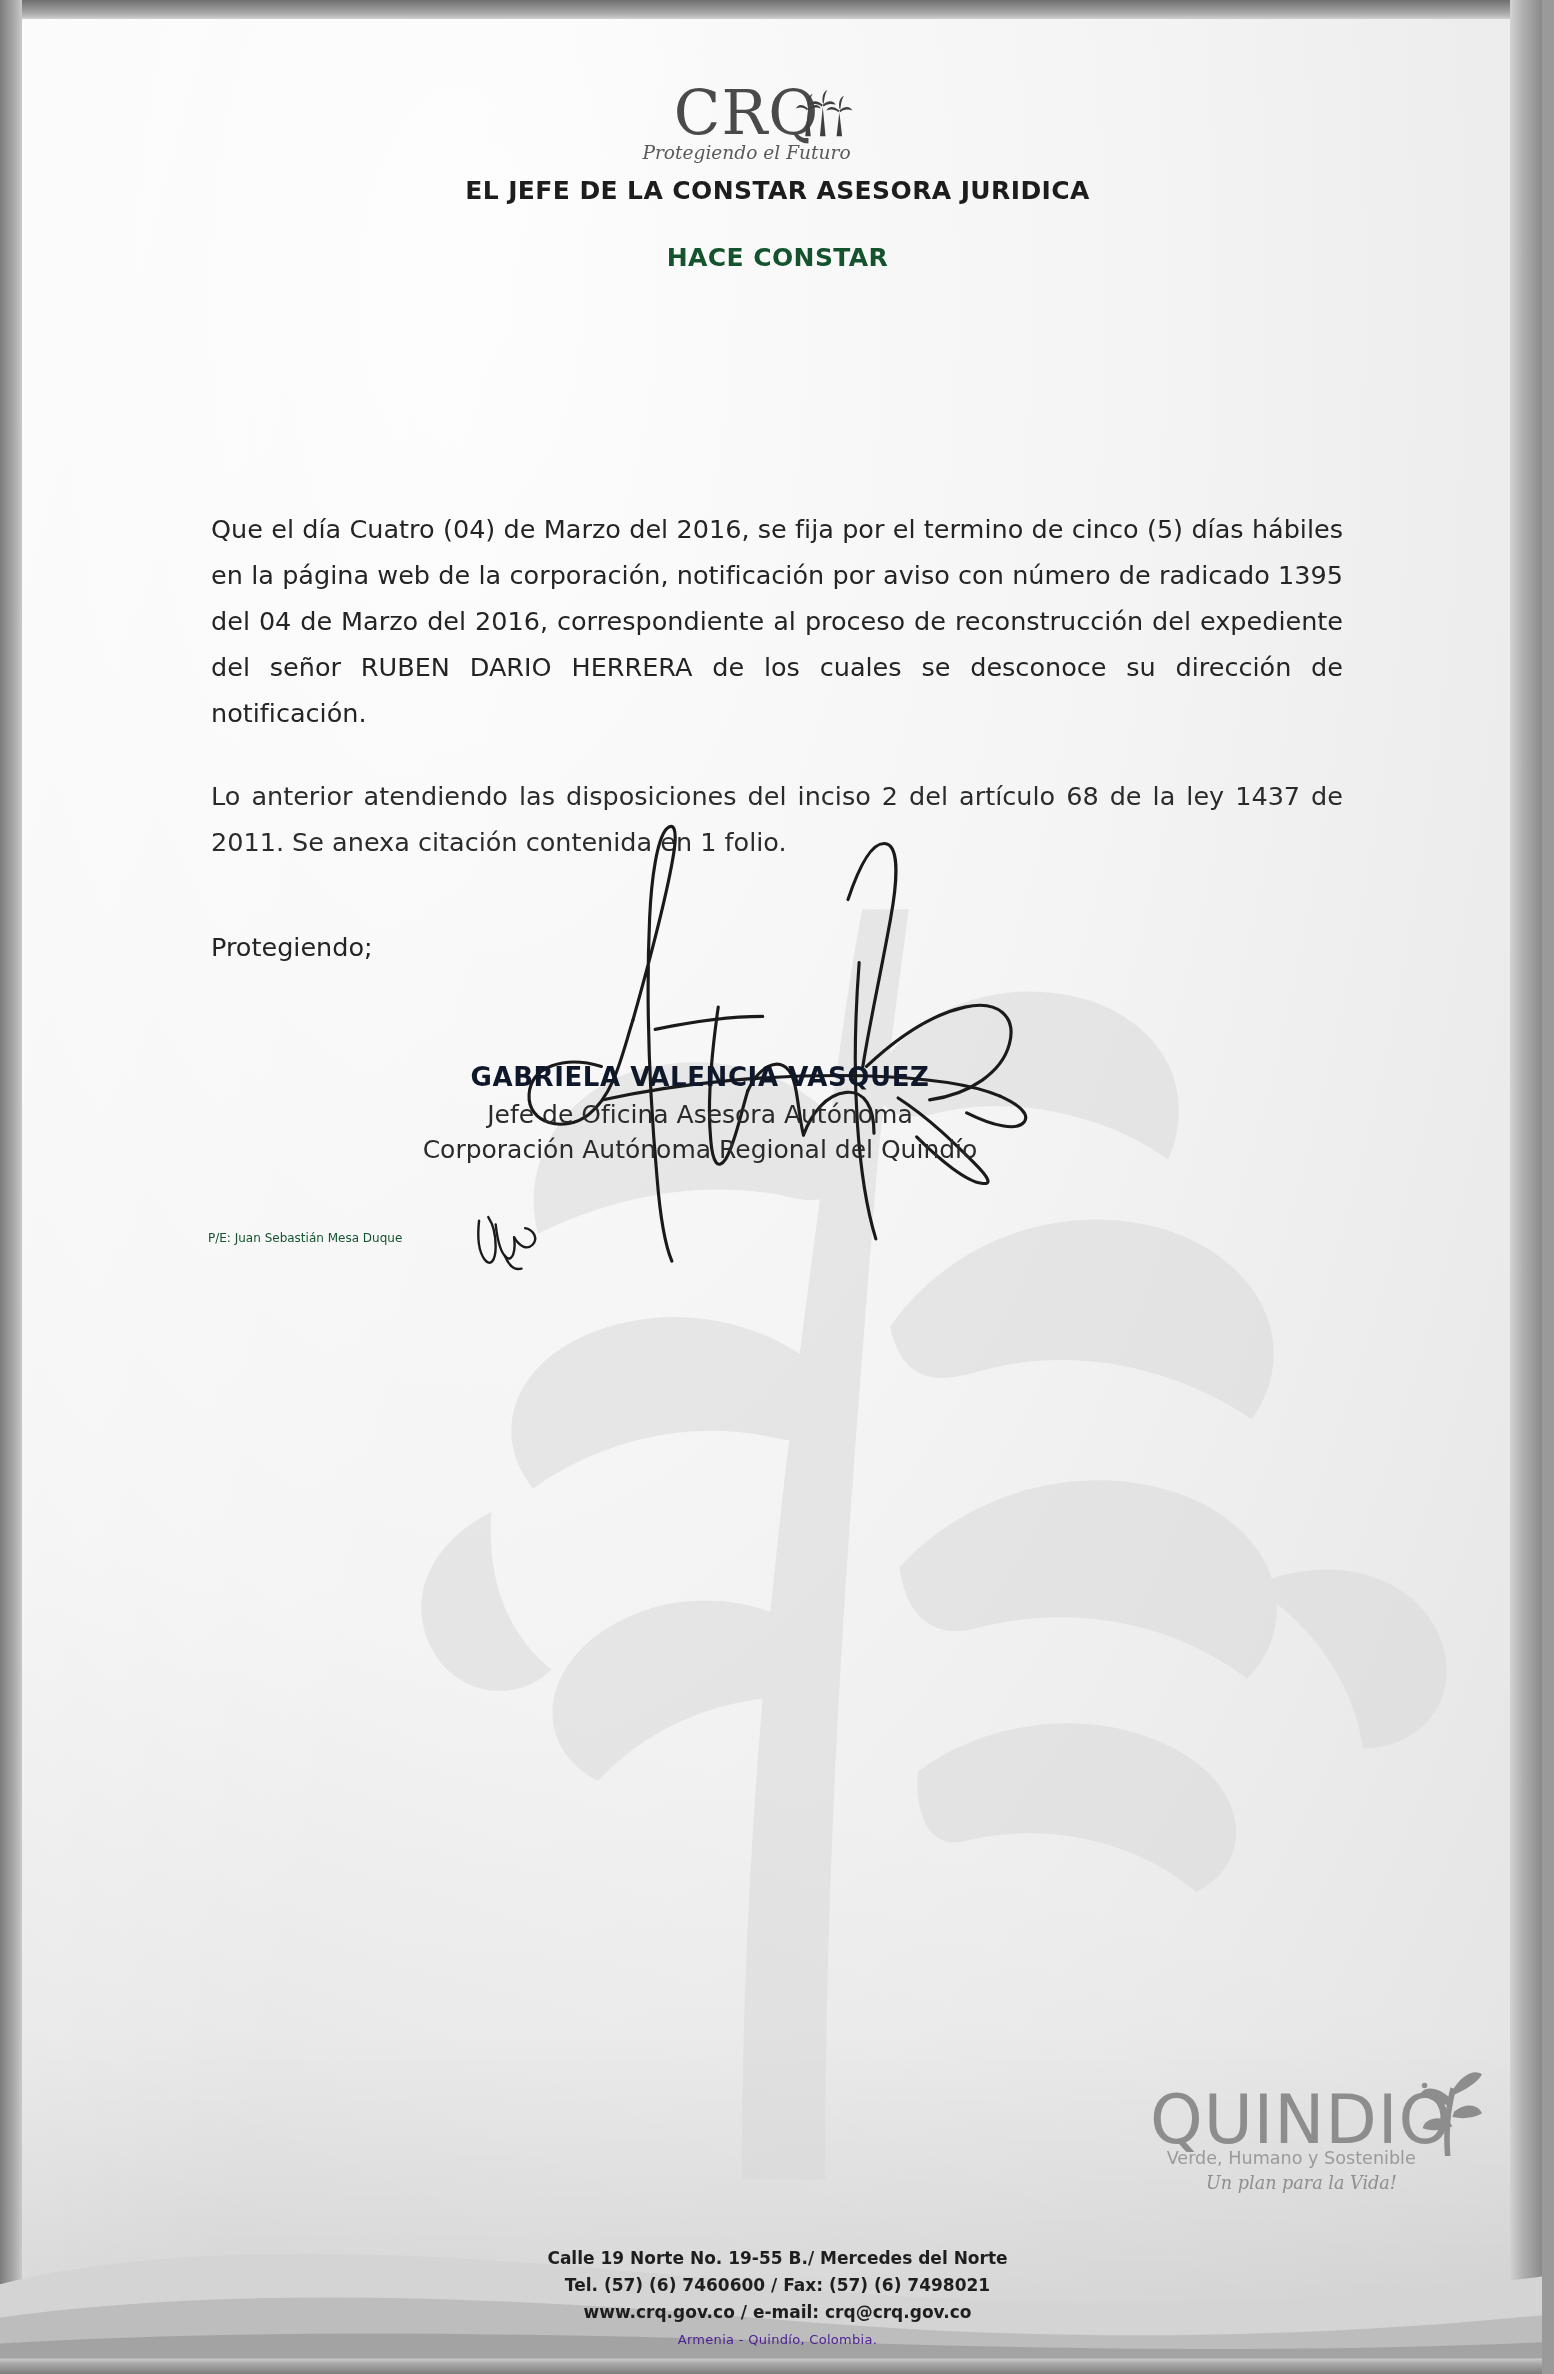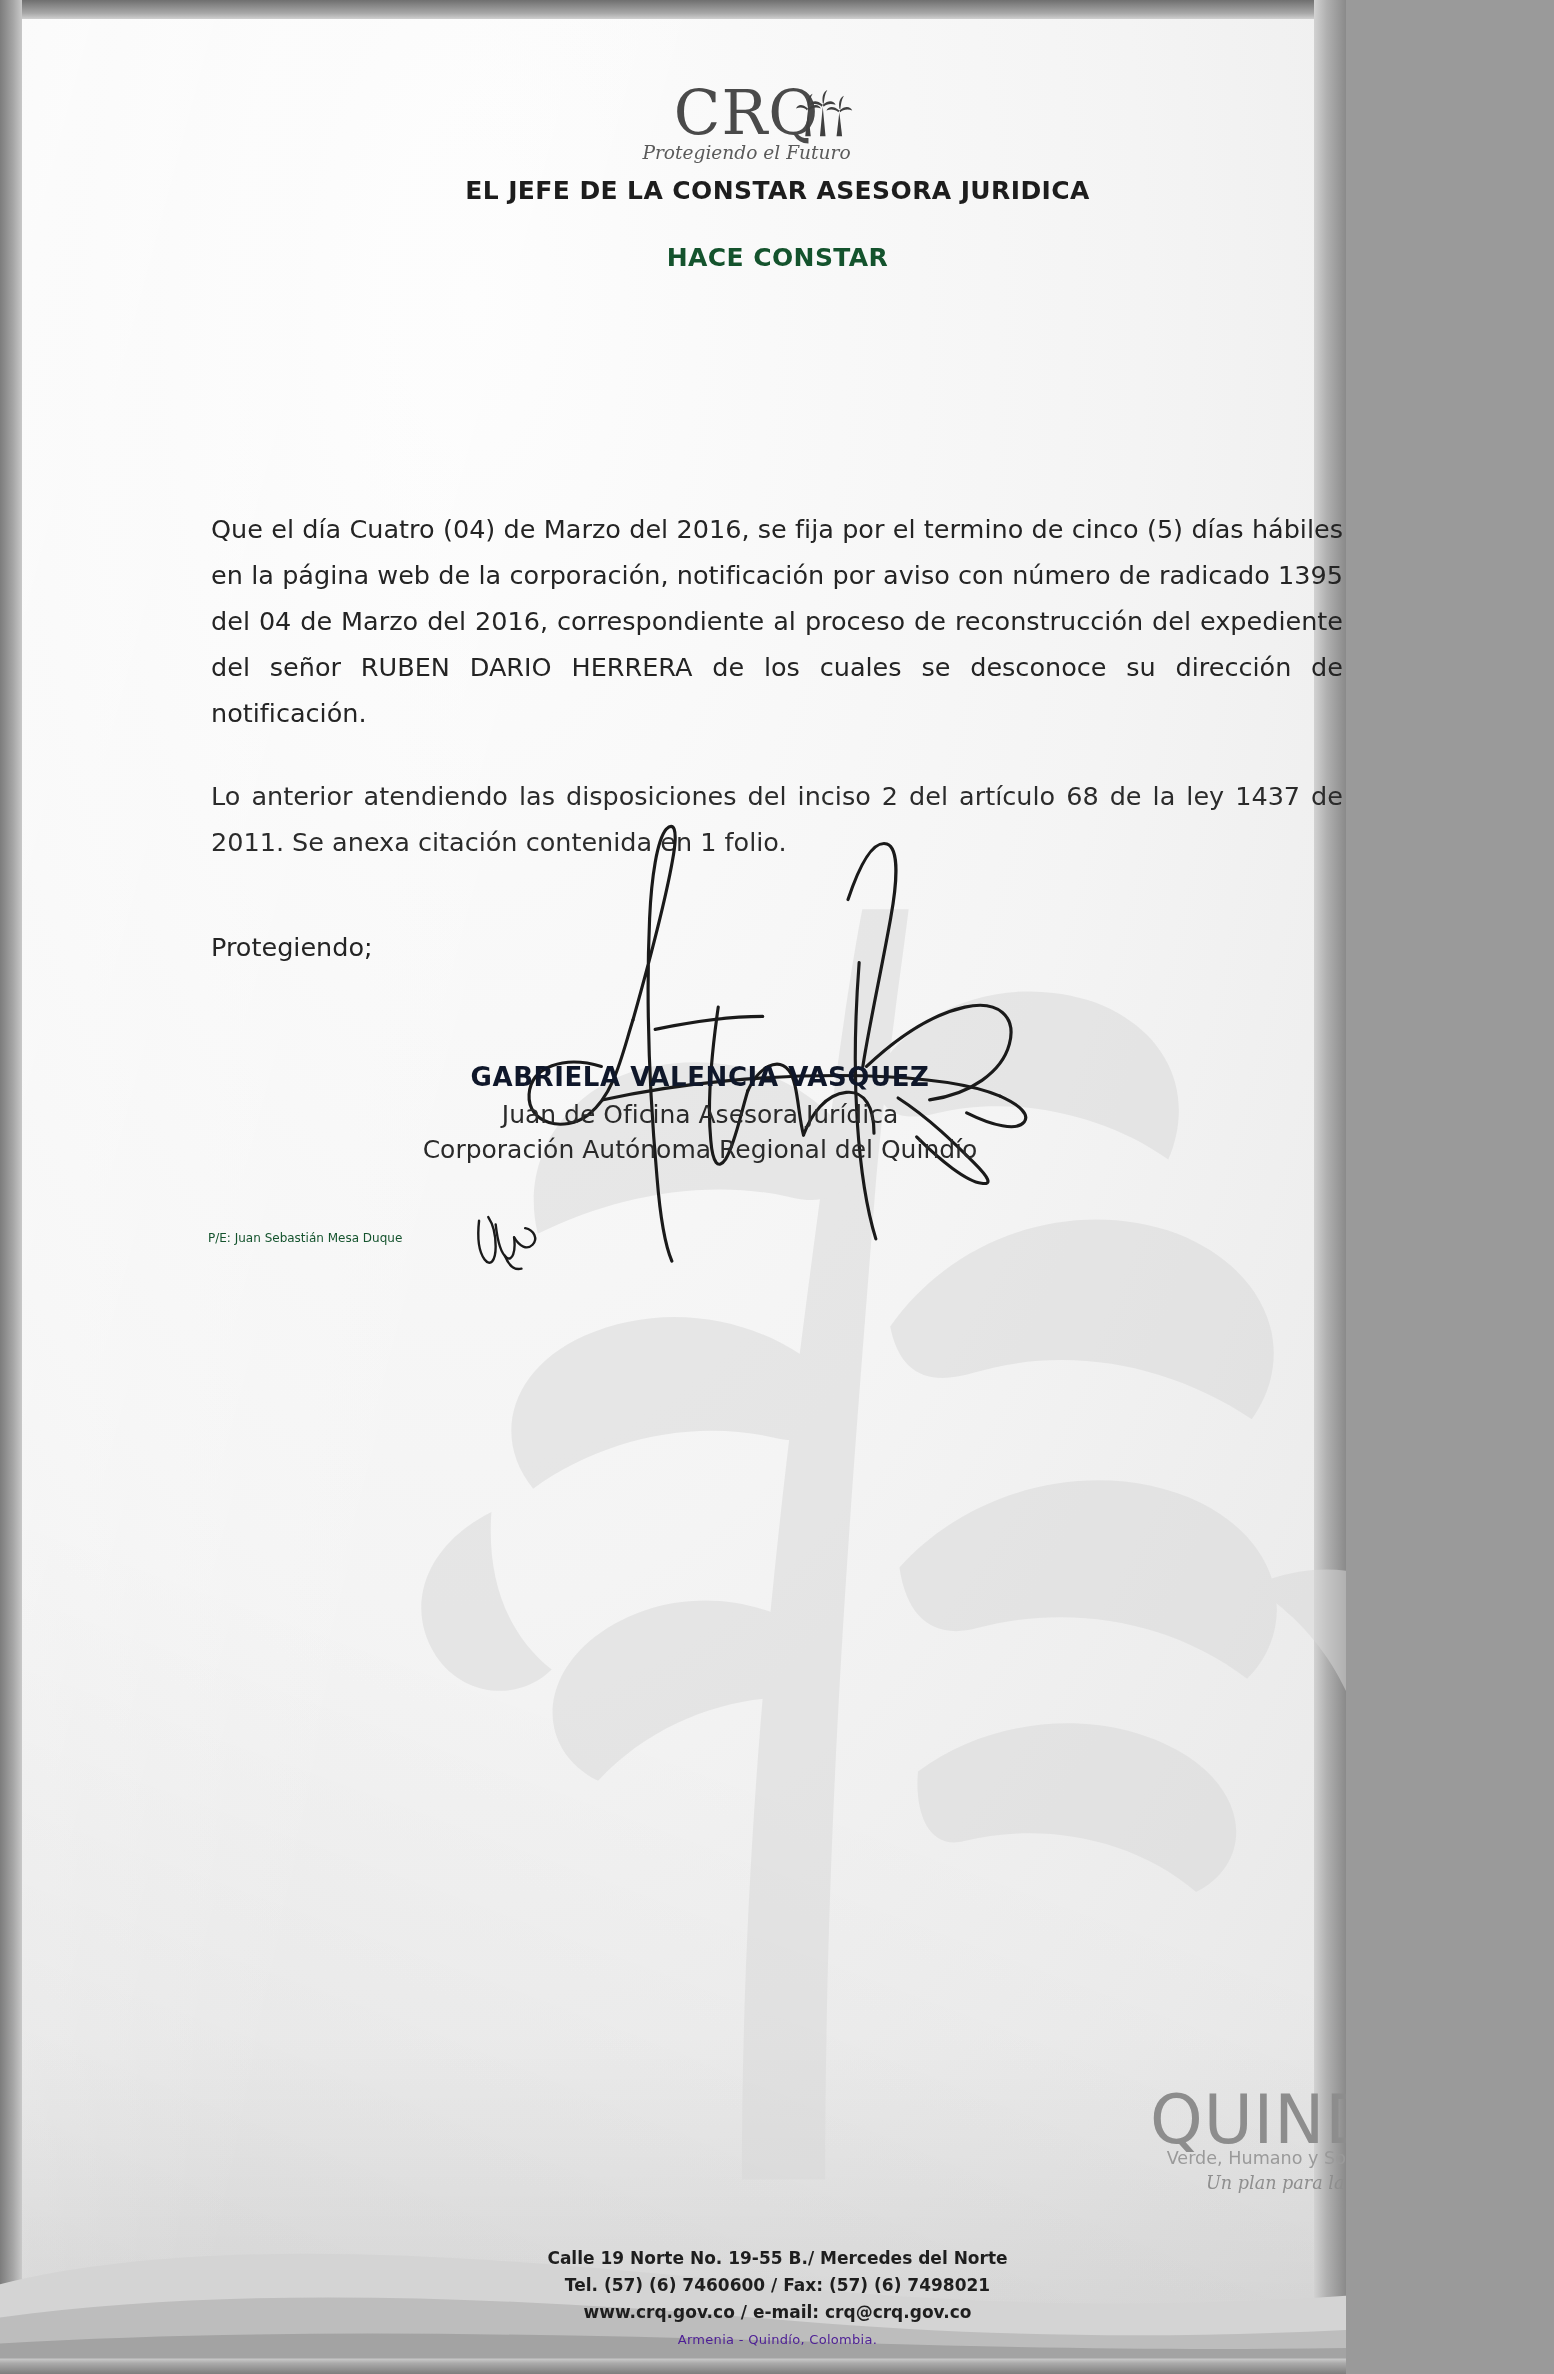--- a/index.html
+++ b/index.html
@@ -6,21 +6,21 @@
   html, body {
     margin: 0;
     padding: 0;
     background: #9a9a9a;
   }
   body {
     font-family: "DejaVu Sans", sans-serif;
   }
   .page {
     position: relative;
-    width: 1346px;
+    width: 1542px;
     height: 2375px;
     overflow: hidden;
     background: #b9b9b9;
     text-decoration: underline;
   }
   
   .sheet {
     position: absolute;
     left: 20.4px;
     top: 16.7px;
@@ -338,21 +338,21 @@
         <path d="M404 300 C438 268 474 244 510 236 C546 228 566 246 558 276 C550 306 516 330 472 336"></path>
         <path d="M438 334 C472 356 500 384 520 404 C536 420 540 428 528 426 C512 424 484 402 458 376"></path>
         <path d="M120 336 C200 318 300 308 400 310 C470 312 520 320 548 332"></path>
         <path d="M548 332 C570 342 580 352 574 360 C566 370 540 364 512 350"></path>
       </g>
     </svg>
   </div>
 
   <div class="sign-block">
     <div class="sign-name">GABRIELA VALENCIA VASQUEZ</div>
-    <div class="sign-role">Juan de Oficina Asesora Jurídica</div>
+    <div class="sign-role">Jefe de Oficina Asesora Autónoma</div>
     <div class="sign-org">Corporación Autónoma Regional del Quindío</div>
   </div>
 
   <div class="pe-line">P/E: Juan Sebastián Mesa Duque</div>
   <div class="pe-mark">
     <svg viewBox="0 0 90 80" xmlns="http://www.w3.org/2000/svg">
       <g fill="none" stroke="#1a1a1a" stroke-width="2.6" stroke-linecap="round">
         <path d="M12 16 C10 34 12 50 18 58 C24 66 30 60 30 44 C30 30 26 18 22 12"></path>
         <path d="M30 20 C32 38 36 52 42 56 C48 60 52 50 50 34"></path>
         <path d="M50 34 C56 44 64 48 70 42 C76 36 72 26 62 24"></path>

